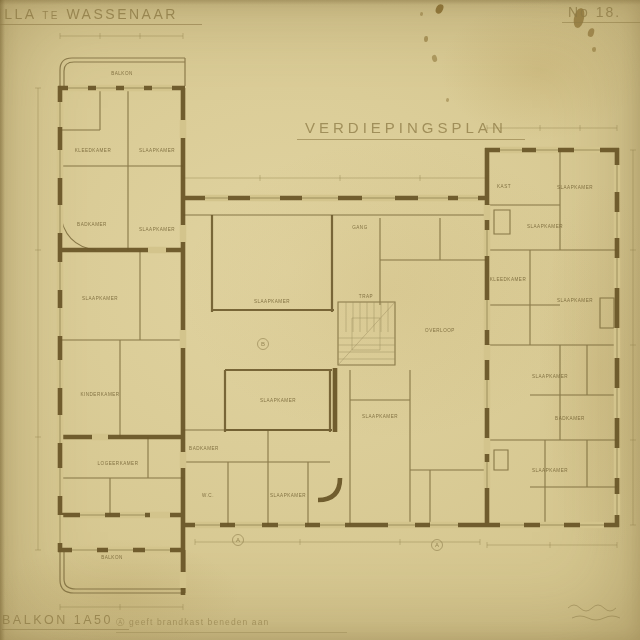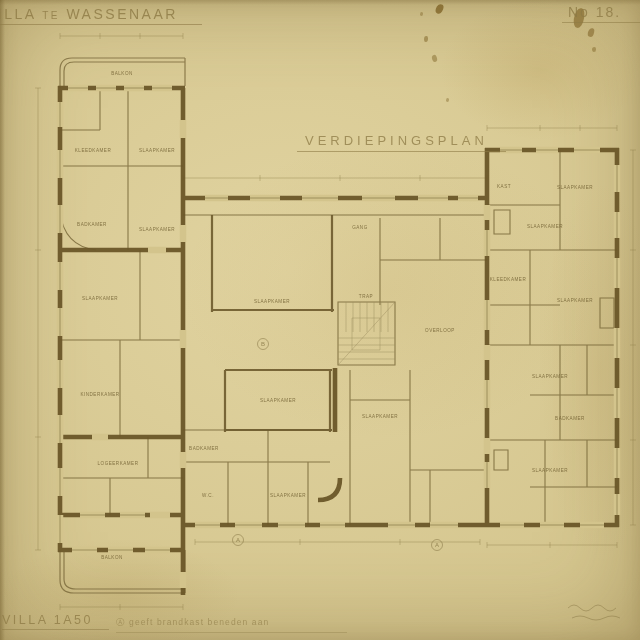--- a/index.html
+++ b/index.html
@@ -30,21 +30,21 @@
   #blot-4{left:446px;top:98px;width:3px;height:4px;opacity:.4}
   #blot-5{left:588px;top:28px;width:6px;height:9px;opacity:.55;transform:rotate(12deg)}
   #blot-6{left:592px;top:47px;width:4px;height:5px;opacity:.45}
   #blot-7{left:574px;top:8px;width:10px;height:20px;opacity:.6;transform:rotate(8deg)}
   #blot-8{left:420px;top:12px;width:3px;height:4px;opacity:.4}
   .hand{position:absolute;color:#8d7a45;white-space:nowrap;z-index:5}
   #title-left{left:-14px;top:6px;font-size:14px;letter-spacing:2.5px;font-variant:small-caps;
     opacity:.8;border-bottom:1px solid rgba(141,122,69,.75);padding:0 24px 2px 0}
   #sheet-no{left:562px;top:4px;font-size:14px;letter-spacing:2px;opacity:.78;
     border-bottom:1px solid rgba(141,122,69,.7);padding:0 34px 2px 6px}
-  #plan-title{left:297px;top:133px;font-size:13px;letter-spacing:4px;opacity:.75;
+  #plan-title{left:297px;top:119px;font-size:15px;letter-spacing:4px;opacity:.75;
     border-bottom:1.5px solid rgba(141,122,69,.8);padding:0 18px 3px 8px}
   #scale-label{left:2px;top:613px;font-size:12.5px;letter-spacing:2.5px;opacity:.75;
     border-bottom:1px solid rgba(141,122,69,.7);padding:0 16px 2px 0}
   #footnote{left:116px;top:617px;font-size:8.5px;letter-spacing:1.1px;opacity:.62;
     border-bottom:1px solid rgba(141,122,69,.55);padding:0 78px 3px 0}
   #plan-svg{position:absolute;inset:0;z-index:3}
   .room-label{font-family:"Liberation Sans",sans-serif;font-size:4.6px;fill:#6e5d2f;
     opacity:.82;letter-spacing:.5px;text-anchor:middle}
   .marker-letter{font-family:"Liberation Sans",sans-serif;font-size:6px;fill:#7a6a38;
     opacity:.7;text-anchor:middle}
@@ -65,21 +65,21 @@
 <div id="blot-3" class="blot"></div>
 <div id="blot-4" class="blot"></div>
 <div id="blot-5" class="blot"></div>
 <div id="blot-6" class="blot"></div>
 <div id="blot-7" class="blot"></div>
 <div id="blot-8" class="blot"></div>
 
 <div id="title-left" class="hand">VILLA te WASSENAAR</div>
 <div id="sheet-no" class="hand">No 18.</div>
 <div id="plan-title" class="hand">VERDIEPINGSPLAN</div>
-<div id="scale-label" class="hand">VILLA 1A50</div>
+<div id="scale-label" class="hand">BALKON 1A50</div>
 <div id="footnote" class="hand">Ⓐ geeft brandkast beneden aan</div>
 
 <svg id="plan-svg" viewBox="0 0 640 640" xmlns="http://www.w3.org/2000/svg">
 
   <g stroke="#8a7a48" stroke-width="0.7" opacity="0.55" fill="none">
     <path d="M60,36 H183 M60,33 V39 M100,33 V39 M140,33 V39 M183,33 V39
              M38,88 V550 M35,88 H41 M35,250 H41 M35,437 H41 M35,550 H41
              M183,178 H487 M183,175 V181 M260,175 V181 M340,175 V181 M420,175 V181 M487,175 V181
              M487,128 H617 M487,125 V131 M540,125 V131 M580,125 V131 M617,125 V131
              M633,150 V525 M630,150 H636 M630,250 H636 M630,345 H636 M630,440 H636 M630,525 H636

